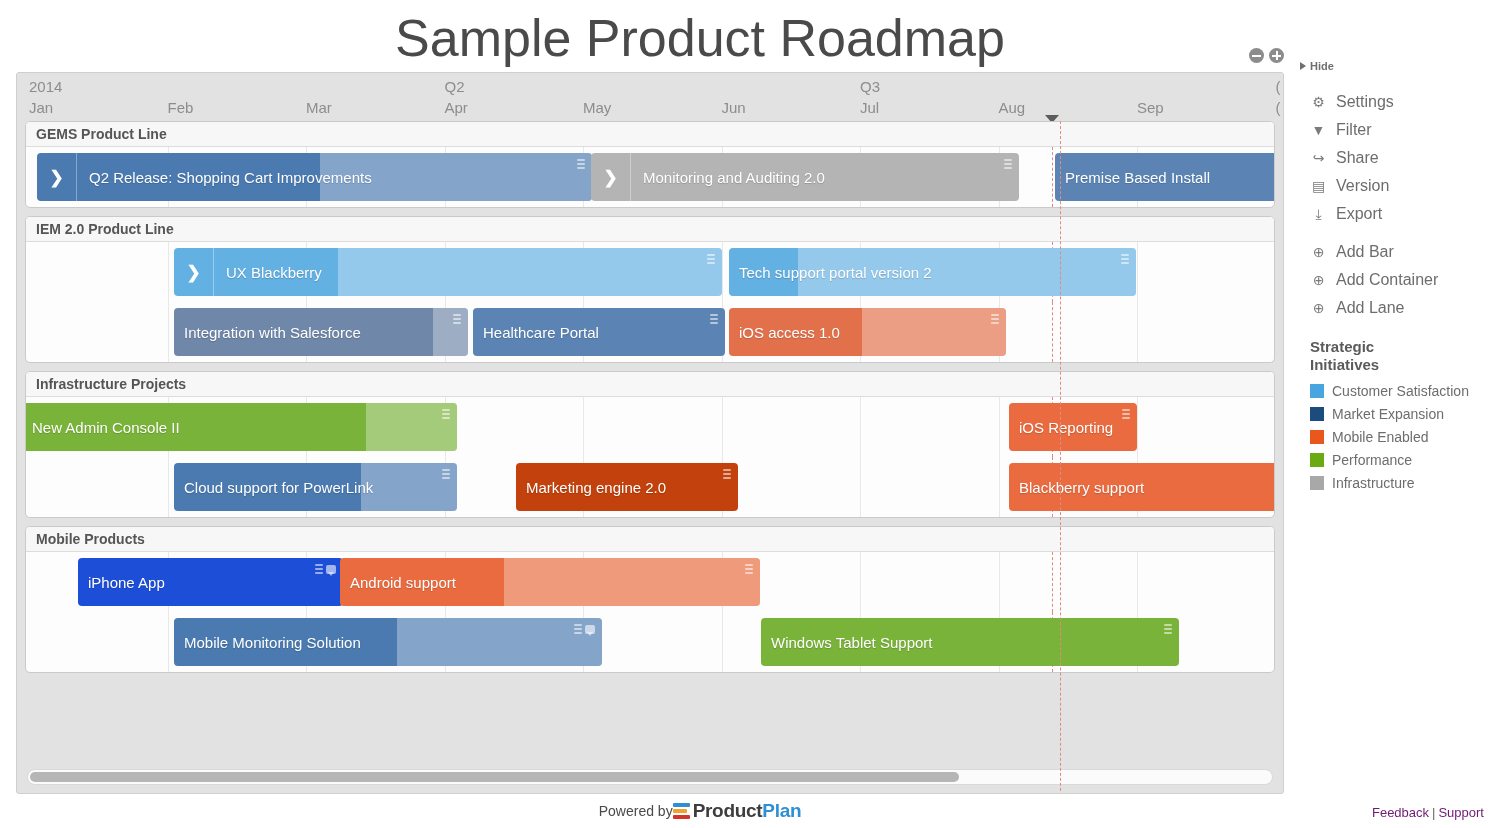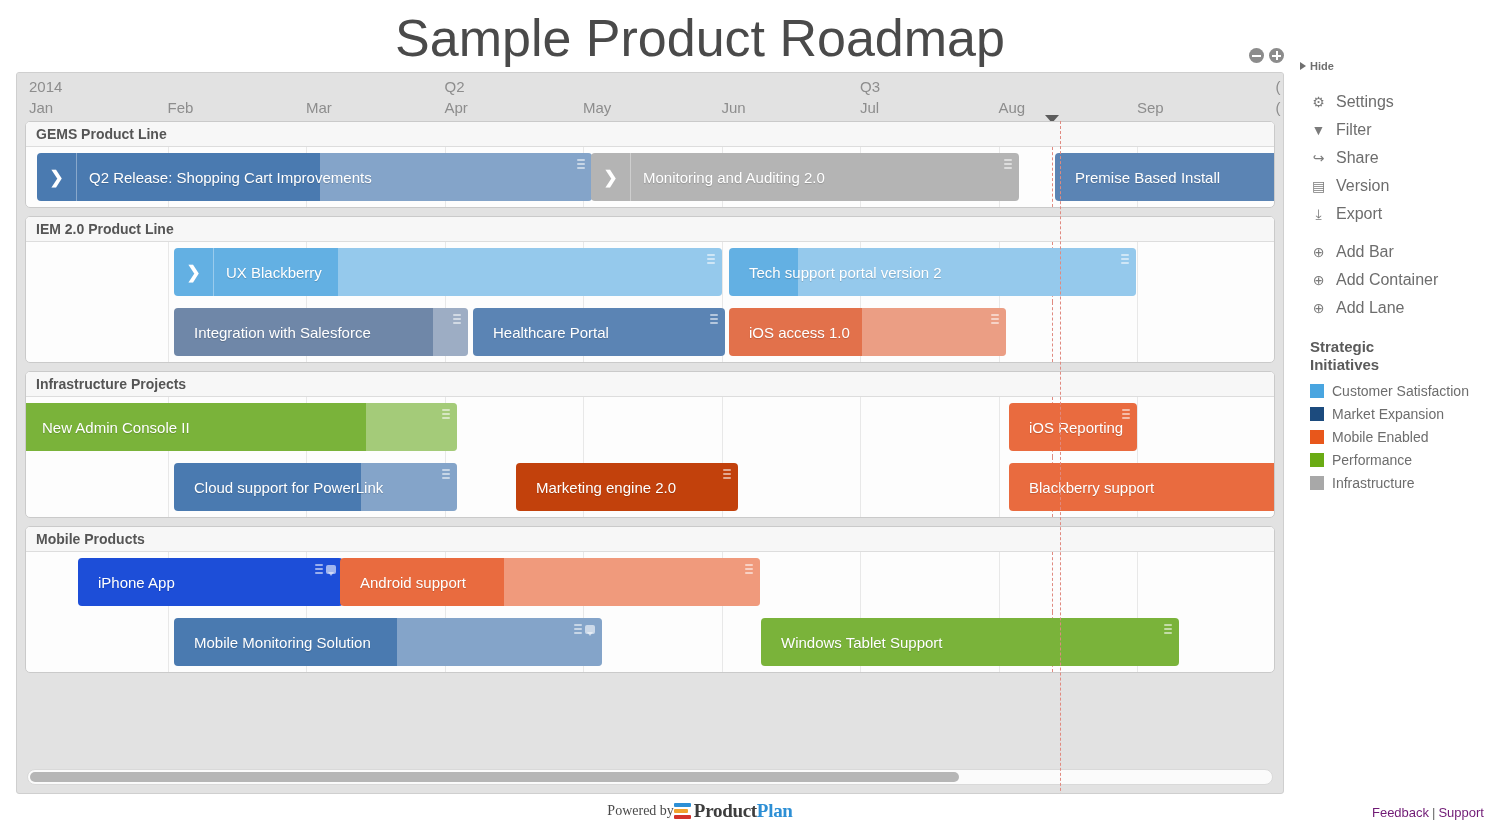--- a/index.html
+++ b/index.html
@@ -120,21 +120,21 @@
     overflow: hidden;
     z-index: 4;
     cursor: pointer;
   }
   .bar .overlay {
     position: absolute; right: 0; top: 0; bottom: 0;
     background: rgba(255,255,255,0.32);
   }
   .bar .bar-label {
     position: relative; z-index: 2;
-    padding-left: 20px; white-space: nowrap;
+    padding-left: 10px; white-space: nowrap;
     text-shadow: 0 1px 1px rgba(0,0,0,0.18);
   }
   .bar.container .chevron {
     position: relative; z-index: 2;
     width: 40px; flex: 0 0 40px;
     display: flex; align-items: center; justify-content: center;
     font-size: 17px; font-weight: bold;
     border-right: 1px solid rgba(255,255,255,0.35);
     height: 100%;
   }
@@ -208,21 +208,21 @@
     display: flex; align-items: center; gap: 8px;
     height: 23px; padding-left: 10px; font-size: 14px; color: #6d6d6d;
     cursor: pointer;
   }
   .legend-swatch { width: 14px; height: 14px; flex: 0 0 14px; }
 
   
   .footer-powered {
     position: absolute; left: 0; bottom: 6px; width: 1400px;
     text-align: center; font-size: 14px; color: #4a4a4a;
-    display: flex; align-items: center; justify-content: center;  font-family: Liberation Serif, serif;
+    display: flex; align-items: center; justify-content: center; 
   }
   .pp-logo { display: flex; align-items: center; gap: 3px; }
   .pp-bars { display: flex; flex-direction: column; gap: 2px; width: 17px; }
   .pp-bars span { display: block; height: 4px; border-radius: 1px; }
   .pp-word { font-size: 19px; font-weight: bold; letter-spacing: -0.3px; }
   .pp-word .p1 { color: #3d3d3d; }
   .pp-word .p2 { color: #2d8fd5; }
 
   .footer-links {
     position: absolute; right: 14px; bottom: 8px;

